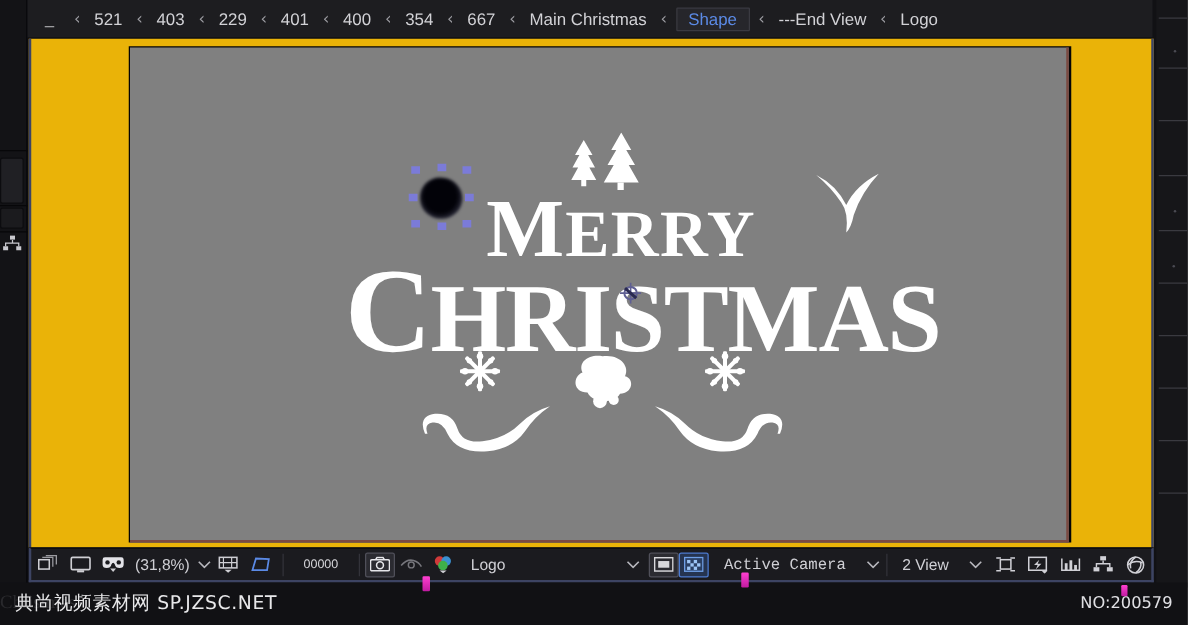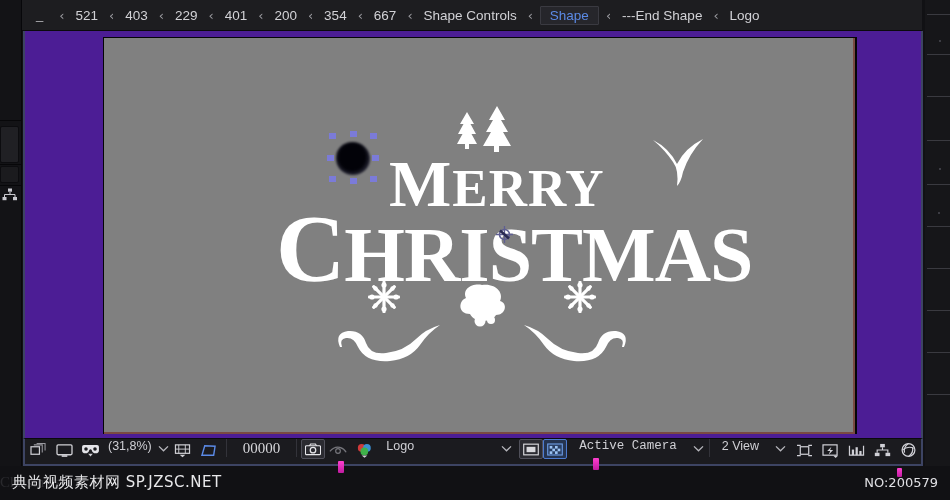--- a/index.html
+++ b/index.html
@@ -102,21 +102,21 @@
     width: 2px; height: 2px;
     background: #4a4a52;
     border-radius: 50%;
   }
 
   
   .viewer {
     position: absolute;
     left: 23px; top: 31px;
     width: 900px; height: 407px;
-    background: #4c1d95;
+    background: #eab308;
     border-left: 2px solid #3d4463;
     border-right: 2px solid #3d4463;
   }
 
   .canvas-shadow {
     position: absolute;
     left: 78px; top: 6px;
     width: 754px; height: 397px;
     background: #050506;
   }
@@ -194,20 +194,21 @@
     width: 17px; height: 17px;
   }
 
   
   .toolbar {
     position: absolute;
     left: 23px; top: 438px;
     width: 900px; height: 28px;
     background: #1b1b1f;
     display: flex;
+    align-items: center;
     border-top: 1px solid #0a0a0c;
     border-bottom: 2px solid #3d4463;
     border-left: 2px solid #3d4463;
     border-right: 2px solid #3d4463;
   }
   .tb-icon {
     width: 26px; height: 22px;
     display: flex; align-items: center; justify-content: center;
     flex-shrink: 0;
   }
@@ -219,25 +220,24 @@
   }
   .tb-text {
     color: #cfcfd4;
     font-size: 12.5px;
     white-space: nowrap;
     padding: 0 5px;
     flex-shrink: 0;
   }
   .tb-field {
     color: #d6d6da;
-    font-size: 15px;
+    font-size: 10px;
     padding: 1px 12px;
     white-space: nowrap;
     flex-shrink: 0;
-    font-family: Liberation Serif, serif;
   }
   .tb-div {
     width: 1px; height: 18px;
     background: #33333a;
     margin: 0 4px;
     flex-shrink: 0;
   }
   .chev {
     width: 13px; height: 18px;
     display: flex; align-items: center; justify-content: center;
@@ -308,31 +308,31 @@
     <span class="crumb-leading">_</span>
     <span class="crumb-sep">‹</span>
     <span class="crumb">521</span>
     <span class="crumb-sep">‹</span>
     <span class="crumb">403</span>
     <span class="crumb-sep">‹</span>
     <span class="crumb">229</span>
     <span class="crumb-sep">‹</span>
     <span class="crumb">401</span>
     <span class="crumb-sep">‹</span>
-    <span class="crumb">200</span>
+    <span class="crumb">400</span>
     <span class="crumb-sep">‹</span>
     <span class="crumb">354</span>
     <span class="crumb-sep">‹</span>
     <span class="crumb">667</span>
     <span class="crumb-sep">‹</span>
-    <span class="crumb">Shape Controls</span>
+    <span class="crumb">Main Christmas</span>
     <span class="crumb-sep">‹</span>
     <span class="crumb active">Shape</span>
     <span class="crumb-sep">‹</span>
-    <span class="crumb">---End Shape</span>
+    <span class="crumb">---End View</span>
     <span class="crumb-sep">‹</span>
     <span class="crumb">Logo</span>
   </div>
 
   <div class="viewer">
     <div class="canvas-shadow"></div>
     <div class="canvas">
 
       <div class="art">
 

